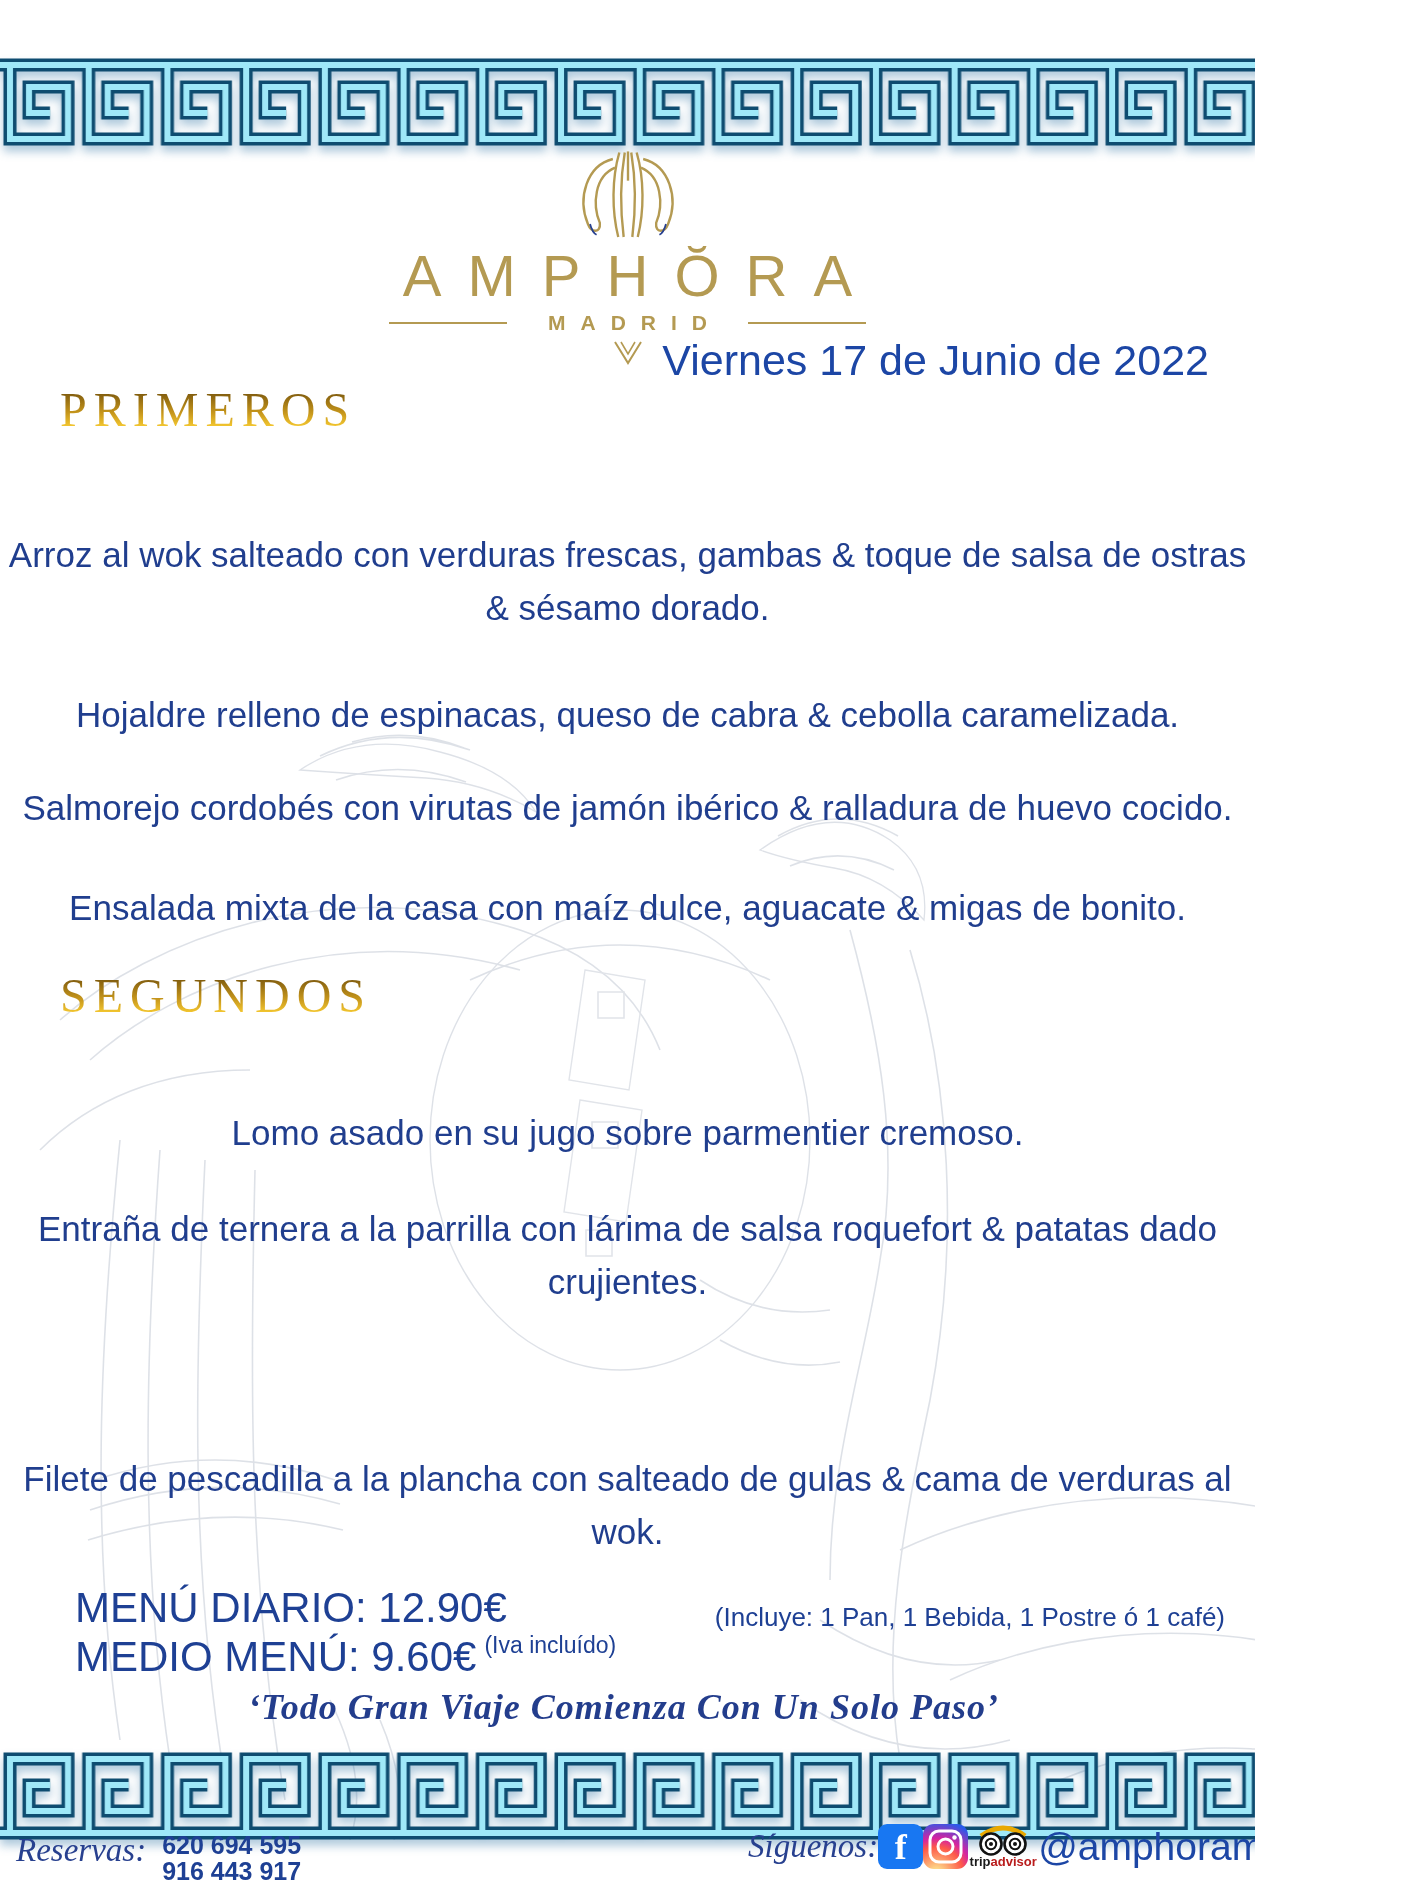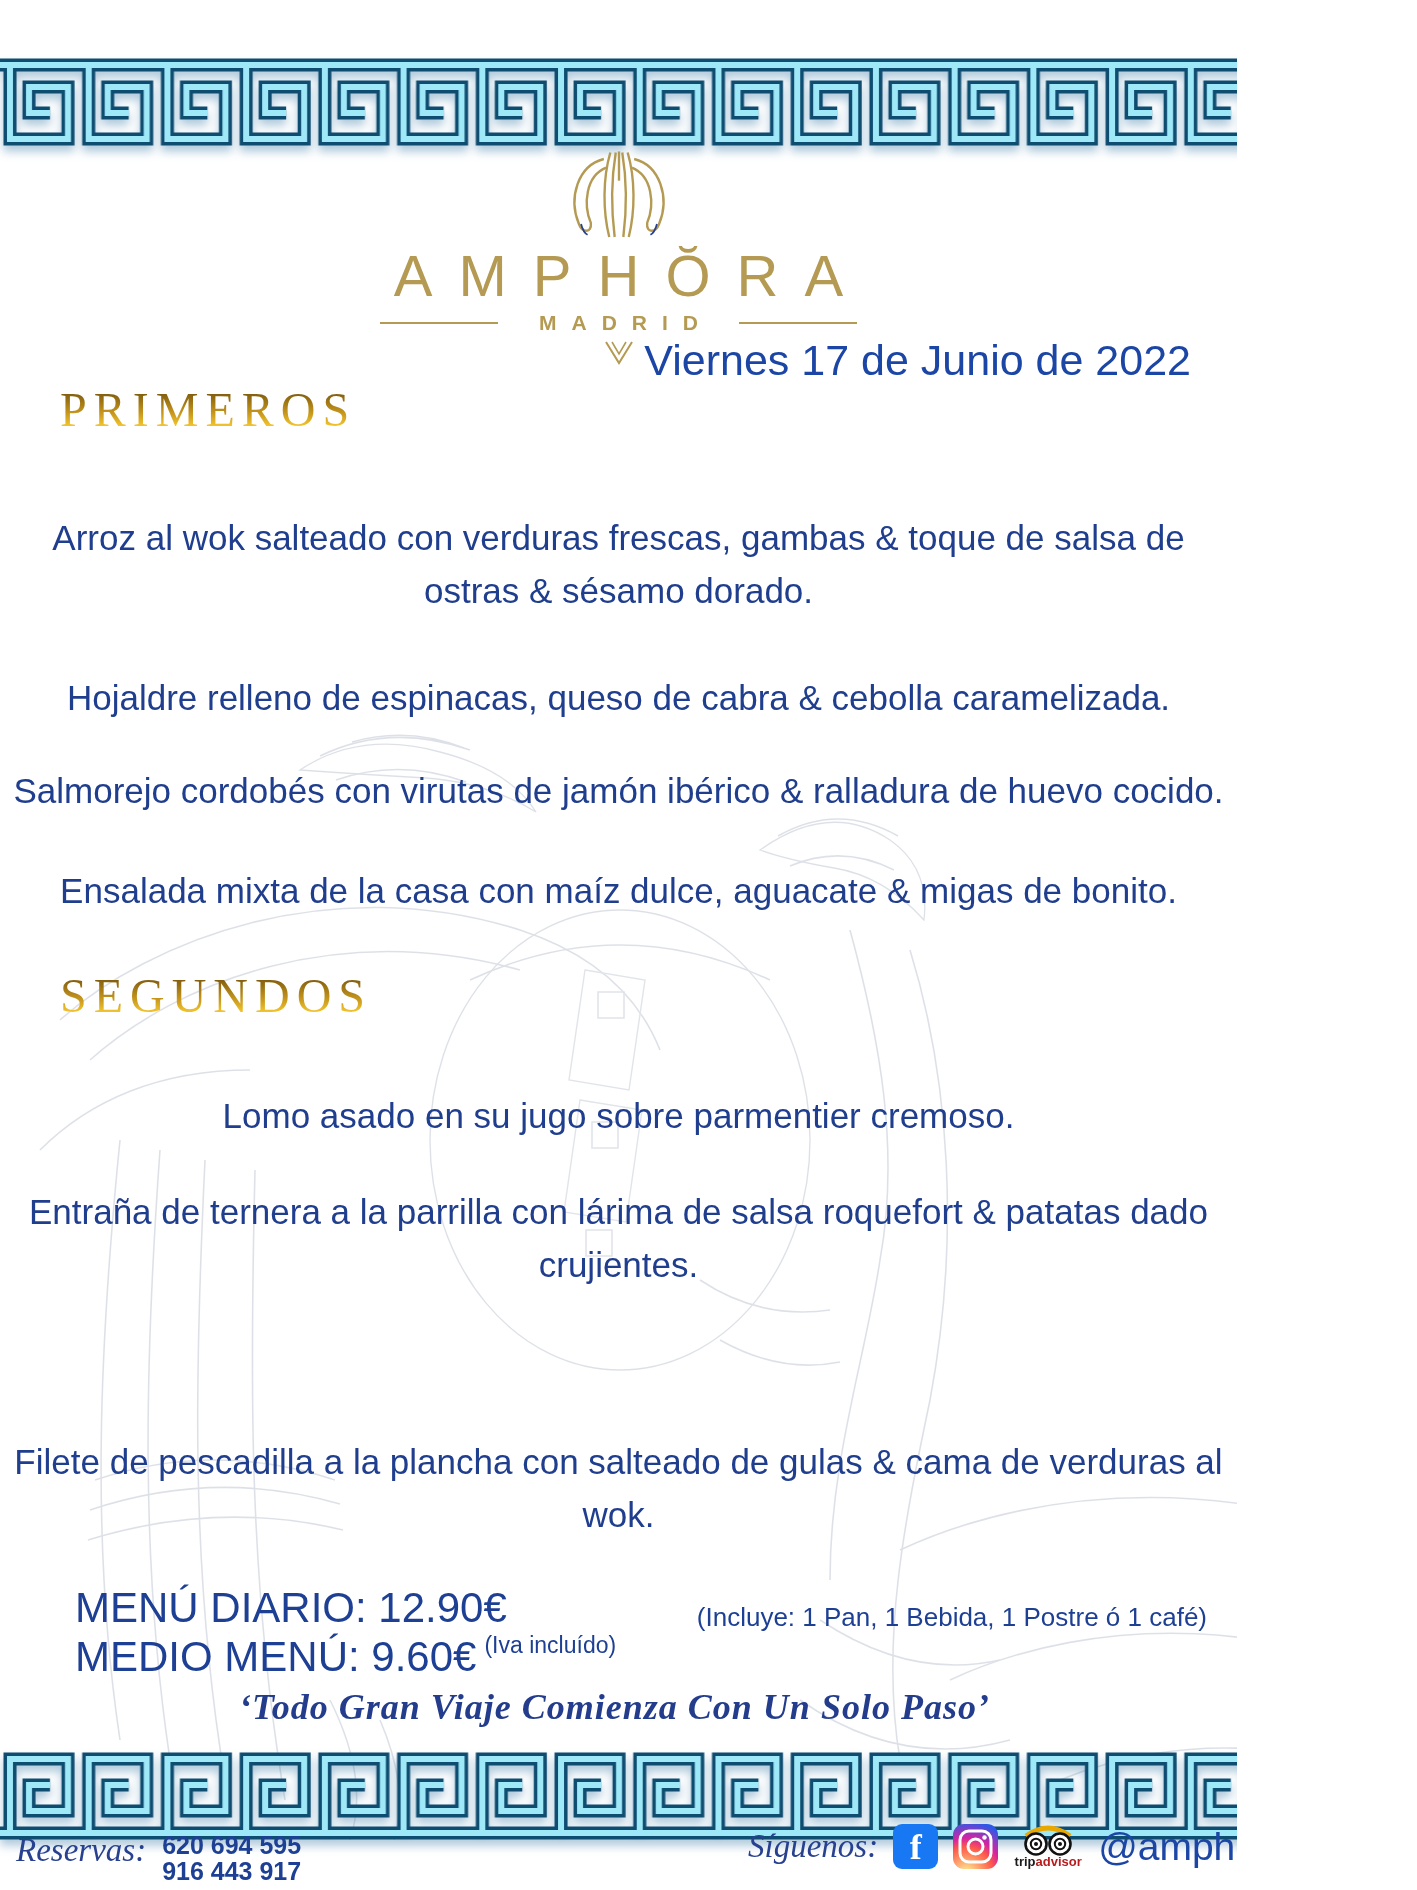--- a/index.html
+++ b/index.html
@@ -2,20 +2,21 @@
 <html><head>
 <meta charset="utf-8">
 <style>
   html,body{margin:0;padding:0;background:#ffffff;}
   #page{
     position:relative;
     width:1237px;height:1890px;
     background:#ffffff;
     overflow:hidden;
     font-family:"Liberation Sans",sans-serif;
+    padding-left:18px;
   }
   
   .border-wrap{position:absolute;left:0;width:1417px;height:92px;
     filter:drop-shadow(0 6px 5px rgba(40,110,160,.38));}
   .border-top{top:56px;}
   .border-bottom{top:1750px;}
   .border-bottom svg{transform:scaleY(-1);}
   
   .watermark{position:absolute;left:0;top:720px;opacity:.55;pointer-events:none;}
   
@@ -33,36 +34,36 @@
   
   .section-title{
     position:absolute;left:60px;
     font-family:"Liberation Serif",serif;
     font-size:48px;letter-spacing:7px;font-weight:400;
     background:linear-gradient(180deg,#4f3708 0%,#8a641066 20%,#a97d16 45%,#e3b21f 72%,#ffe15e 100%);
     background:linear-gradient(180deg,#4f3708 0%,#8a6410 25%,#c4941b 55%,#f2c52f 80%,#ffe15e 100%);
     -webkit-background-clip:text;background-clip:text;color:transparent;
   }
   
-  .item{position:absolute;left:0;right:0;margin:0 auto;text-align:center;
+  .item{position:absolute;left:0;right:0;margin:17px auto;text-align:center;
     font-size:35px;line-height:1.5;color:#203e8e;}
   
   .prices{position:absolute;left:75px;top:1583px;font-size:42px;color:#1e4094;line-height:1.17;}
   .iva-note{font-size:23px;vertical-align:18px;margin-left:8px;}
   .includes-note{position:absolute;top:1602px;right:30px;font-size:26px;color:#1e4094;}
   
   .quote{position:absolute;left:0;right:8px;top:1686px;text-align:center;
     font-family:"Liberation Serif",serif;font-style:italic;font-weight:600;
     font-size:36px;color:#233d8c;letter-spacing:1px;}
   
   .footer-left{position:absolute;left:16px;top:1832px;display:flex;align-items:flex-start;}
   .script-label{font-family:"Liberation Serif",serif;font-style:italic;
     font-size:33px;color:#27408f;}
   .phones{margin-left:16px;font-size:25px;font-weight:700;color:#1e4094;line-height:1.05;}
-  .footer-right{position:absolute;left:748px;top:1824px;display:flex;align-items:center;gap:15px;}
+  .footer-right{position:absolute;left:748px;top:1824px;display:flex;align-items:center;}
   .fb-icon{width:45px;height:45px;border-radius:9px;background:#1877f2;color:#fff;
     display:flex;align-items:center;justify-content:center;
     font-size:36px;font-weight:700;font-family:"Liberation Serif",serif;}
   .ig-icon{width:45px;height:45px;border-radius:11px;
     background:radial-gradient(circle at 30% 110%,#fdf497 0%,#fd5949 45%,#d6249f 60%,#285aeb 90%);
     display:flex;align-items:center;justify-content:center;}
   .ta-icon{display:flex;flex-direction:column;align-items:center;width:70px;}
   .ta-word{font-size:13px;font-weight:700;line-height:1;margin-top:-2px;}
   .ta-trip{color:#1a1a1a;}
   .ta-advisor{color:#b91c1c;}

